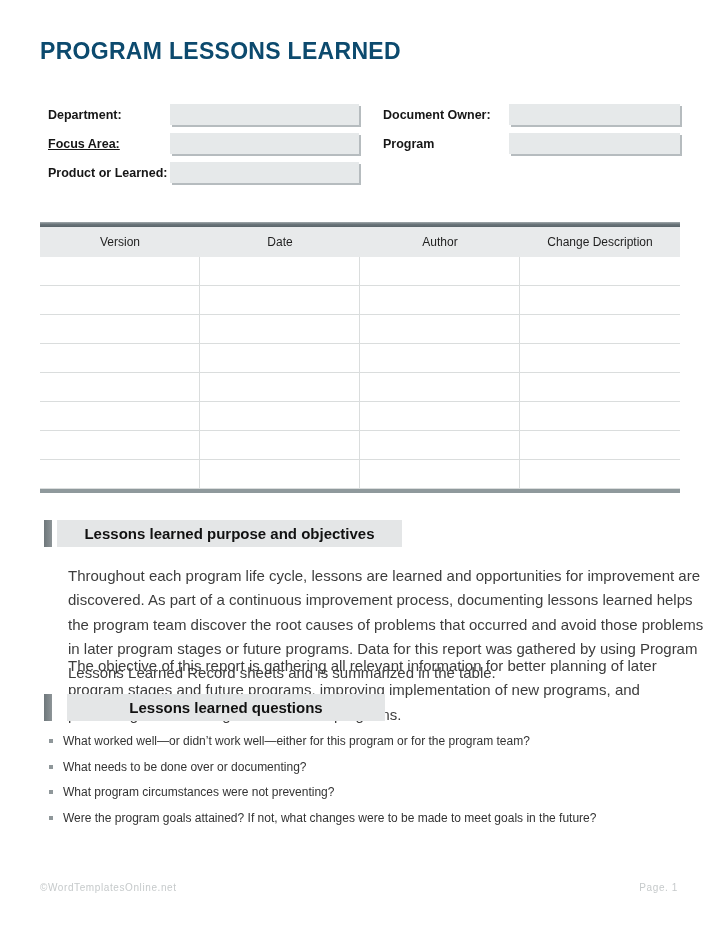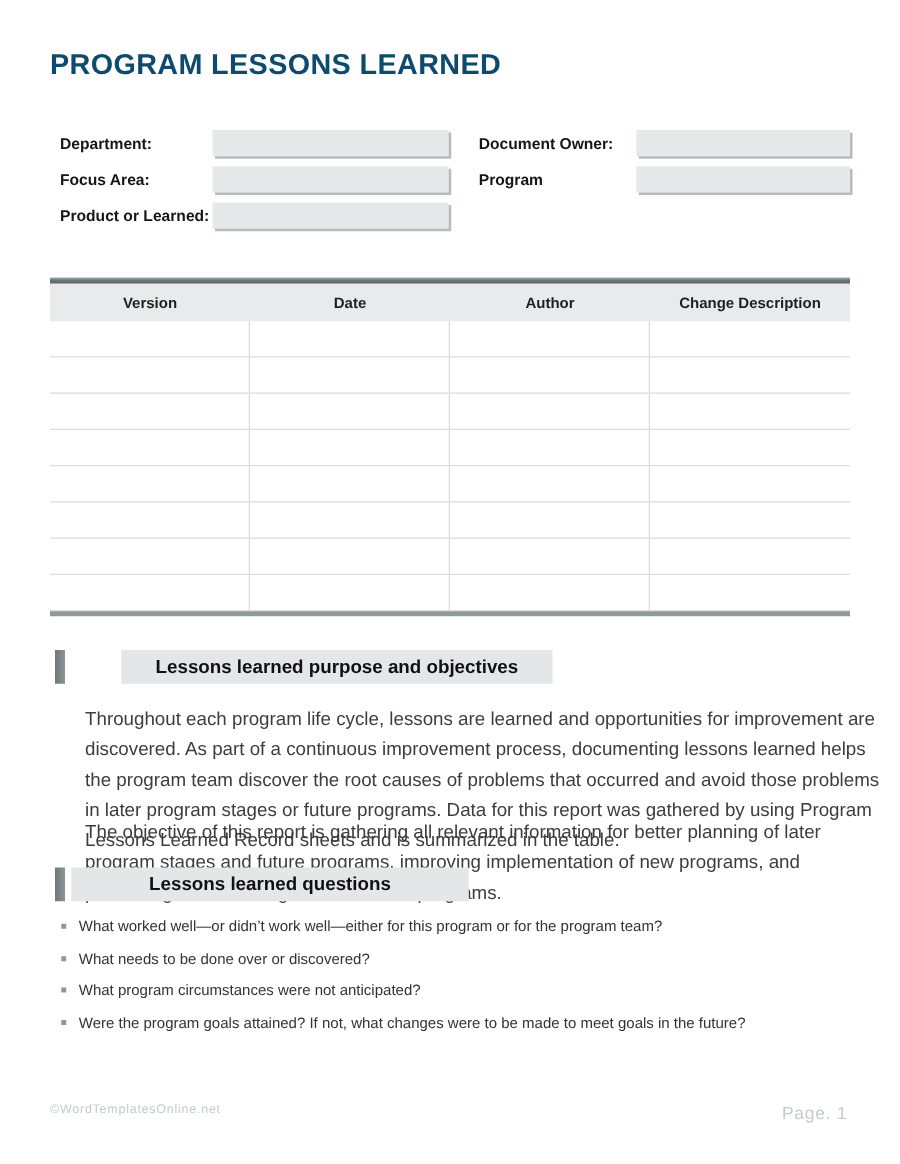--- a/index.html
+++ b/index.html
@@ -17,21 +17,21 @@
   .fillbox{
     position:absolute;height:21px;border:none;outline:none;
     background:var(--input-bg);box-shadow:2px 2px 0 var(--input-shadow);
     font:12px "Liberation Sans",sans-serif;padding:0 6px;box-sizing:border-box;
   }
   
   .vtable{position:absolute;left:40px;top:222px;width:640px;}
   .vtable-topbar{height:5px;background:linear-gradient(180deg,#a3abae 0%,#6a757a 45%,var(--table-top) 100%);}
   .vtable-header{display:flex;height:30px;background:var(--header-bg);}
   .vtable-header .hcell{
-    width:160px;line-height:30px;text-align:center;font-size:12px;font-weight:bold;color:#1f1f1f;
+    width:160px;line-height:30px;text-align:center;font-size:12px;font-weight:normal;color:#1f1f1f;
   }
   .vtable-body .vrow{display:flex;height:29px;border-bottom:1px solid var(--grid-line);box-sizing:border-box;}
   .vrow .cell{width:160px;box-sizing:border-box;}
   .vrow .cell:not(:last-child){border-right:1px solid var(--grid-line);}
   .vtable-bottombar{height:4px;background:var(--table-bottom);}
   
   .section-heading{position:absolute;left:44px;display:flex;align-items:stretch;height:27px;}
   .section-heading .accent{width:8px;background:linear-gradient(90deg,#6e777b,#8d9497);margin-right:5px;}
   .section-heading .hbar{
     background:var(--heading-bg);display:flex;align-items:center;justify-content:center;
@@ -47,34 +47,34 @@
   .bullets{position:absolute;left:48px;top:734px;width:620px;list-style:none;margin:0;padding:0;}
   .bullets li{position:relative;padding-left:15px;margin-bottom:11.5px;font-size:12px;color:#333;}
   .bullets .bullet{
     position:absolute;left:1px;top:5px;width:4px;height:4px;background:var(--bullet);display:block;
   }
   
   .footer-left{
     position:absolute;left:40px;top:882px;font-size:10px;color:var(--footer-text);letter-spacing:0.6px;
   }
   .footer-right{
-    position:absolute;right:42px;top:882px;font-size:14px;color:var(--footer-text);letter-spacing:0.6px;
+    position:absolute;right:42px;top:882px;font-size:10px;color:var(--footer-text);letter-spacing:0.6px;
   }
 </style>
 </head>
 <body>
 
 <div class="page">
 
   <div class="title">PROGRAM LESSONS LEARNED</div>
 
   <div class="field-label" style="left:48px;top:108px;">Department:</div>
   <input class="fillbox" style="left: 170px; top: 104px; width: 189px;" value="">
 
-  <div class="field-label" style="left:48px;top:137px;">Focus Area:</div>
+  <div class="field-label" style="left:48px;top:137px;text-decoration:underline;">Focus Area:</div>
   <input class="fillbox" style="left: 170px; top: 133px; width: 189px;" value="">
 
   <div class="field-label" style="left:48px;top:166px;">Product or Learned:</div>
   <input class="fillbox" style="left: 170px; top: 162px; width: 189px;" value="">
 
   <div class="field-label" style="left:383px;top:108px;">Document Owner:</div>
   <input class="fillbox" style="left: 509px; top: 104px; width: 171px;" value="">
 
   <div class="field-label" style="left:383px;top:137px;">Program</div>
   <input class="fillbox" style="left: 509px; top: 133px; width: 171px;" value="">
@@ -133,36 +133,36 @@
         <div class="vrow">
         <div class="cell"></div>
         <div class="cell"></div>
         <div class="cell"></div>
         <div class="cell"></div>
       </div>
       </div>
     <div class="vtable-bottombar"></div>
   </div>
 
-  <div class="section-heading" style="top:520px;gap:40px;">
+  <div class="section-heading" style="top:520px;">
     <div class="accent"></div>
     <div class="hbar w1">Lessons learned purpose and objectives</div>
   </div>
 
   <div class="para" style="top:564px;">Throughout each program life cycle, lessons are learned and opportunities for improvement are discovered. As part of a continuous improvement process, documenting lessons learned helps the program team discover the root causes of problems that occurred and avoid those problems in later program stages or future programs. Data for this report was gathered by using Program Lessons Learned Record sheets and is summarized in the table.</div>
   <div class="para" style="top:654px;">The objective of this report is gathering all relevant information for better planning of later program stages and future programs, improving implementation of new programs, and preventing or minimizing risks for future programs.</div>
 
-  <div class="section-heading" style="top:694px;">
+  <div class="section-heading" style="top:694px;gap:10px;">
     <div class="accent"></div>
     <div class="hbar w2">Lessons learned questions</div>
   </div>
 
   <ul class="bullets">
     <li><span class="bullet"></span><span>What worked well—or didn’t work well—either for this program or for the program team?</span></li>
-    <li><span class="bullet"></span><span>What needs to be done over or discovered?</span></li>
-    <li><span class="bullet"></span><span>What program circumstances were not anticipated?</span></li>
+    <li><span class="bullet"></span><span>What needs to be done over or documenting?</span></li>
+    <li><span class="bullet"></span><span>What program circumstances were not preventing?</span></li>
     <li><span class="bullet"></span><span>Were the program goals attained? If not, what changes were to be made to meet goals in the future?</span></li>
   </ul>
 
   <div class="footer-left">©WordTemplatesOnline.net</div>
   <div class="footer-right">Page. 1</div>
 
 </div>
 
 </body></html>

